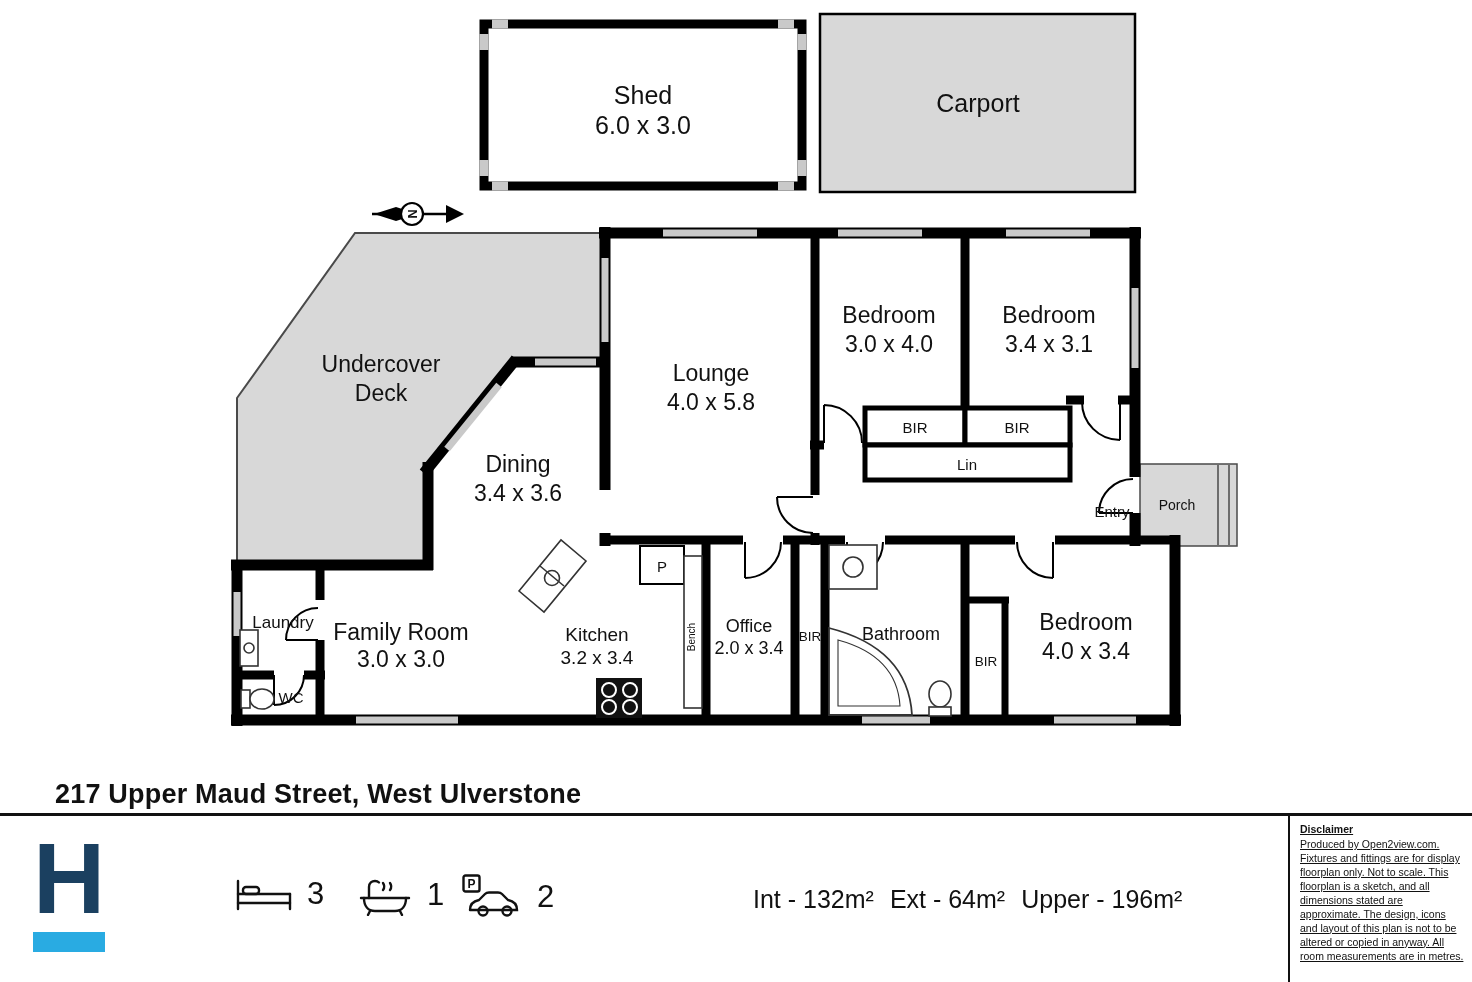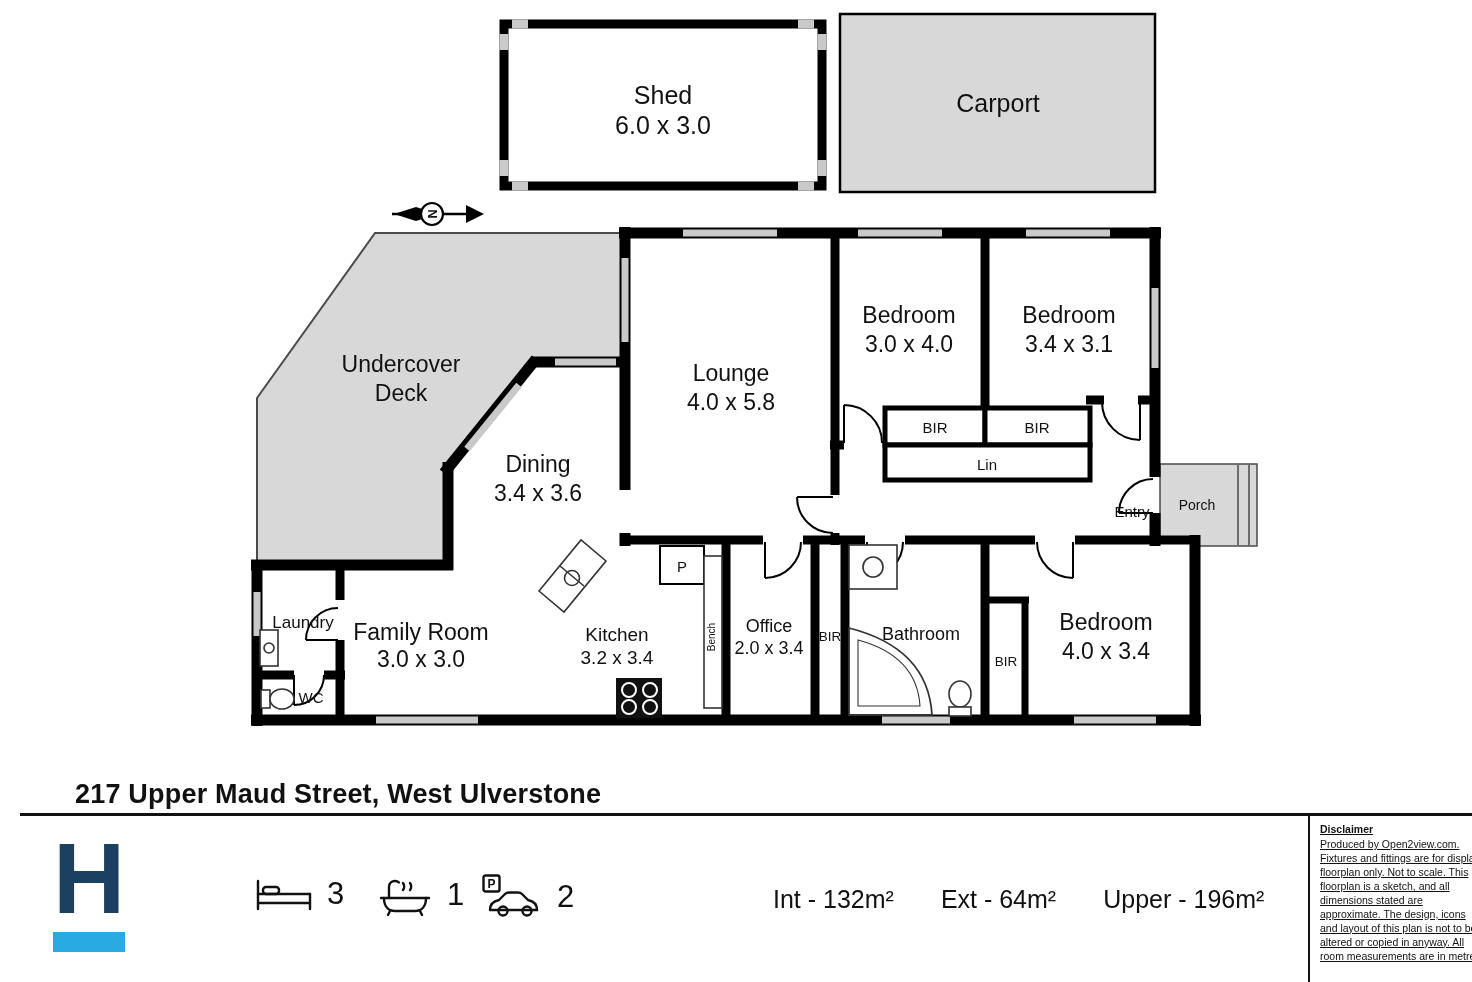--- a/index.html
+++ b/index.html
@@ -1,18 +1,18 @@
 <!DOCTYPE html>
 <html><head>
 <meta charset="utf-8">
 <style>
   * { margin:0; padding:0; box-sizing:border-box; }
   html,body { width:1472px; height:982px; }
   body { background:#fff; font-family:"Liberation Sans", sans-serif; position:relative; overflow:hidden; color:#111; }
-  #stage { position:absolute; inset:0;margin-left:20px; }
+  #stage { position:absolute; inset:0; }
   svg text { fill:#111; font-family:"Liberation Sans", sans-serif; text-anchor:middle; }
   .t25 { font-size:25px; }
   .t23 { font-size:23px; }
   .t19 { font-size:19px; }
   .t18 { font-size:18px; }
   .t17 { font-size:17px; }
   .t15 { font-size:15px; }
   .t14 { font-size:14px; }
   .t13 { font-size:13.5px; }
   .t10 { font-size:10px; }
@@ -25,21 +25,21 @@
   .logo-bar { width:72px; height:20px; background:#29abe2; margin-top:4px; }
 
   .stat { position:absolute; top:874px; display:flex; align-items:center; gap:13px; }
   .stat svg { display:block; }
   .stat .num { font-size:31px; }
   .stat-beds { left:234px; }
   .stat-baths { left:356px; }
   .stat-cars { left:462px; }
   .icon-line { stroke:#111; stroke-width:2.4; fill:none; stroke-linecap:round; }
 
-  .areas { position:absolute; left:753px; top:885px; font-size:25px; display:flex; gap:47px; white-space:nowrap; }
+  .areas { position:absolute; left:753px; top:885px; font-size:25px; display:flex; gap:16px; white-space:nowrap; }
 
   .vline { position:absolute; left:1288px; top:816px; width:2px; height:166px; background:#111; }
   .disclaimer { position:absolute; left:1300px; top:823px; width:164px;text-decoration:underline; }
   .disc-title { font-size:10.5px; font-weight:700; margin-bottom:3px; }
   .disc-body { font-size:10.5px; line-height:1.33; }
 </style>
 </head>
 <body>
 
 <div id="stage">

